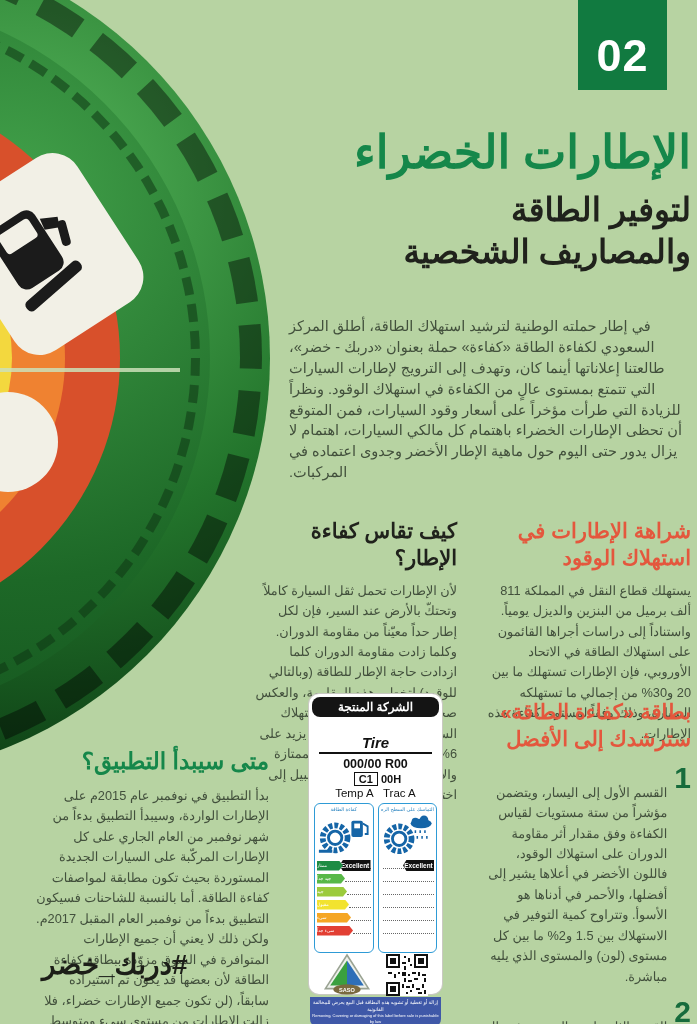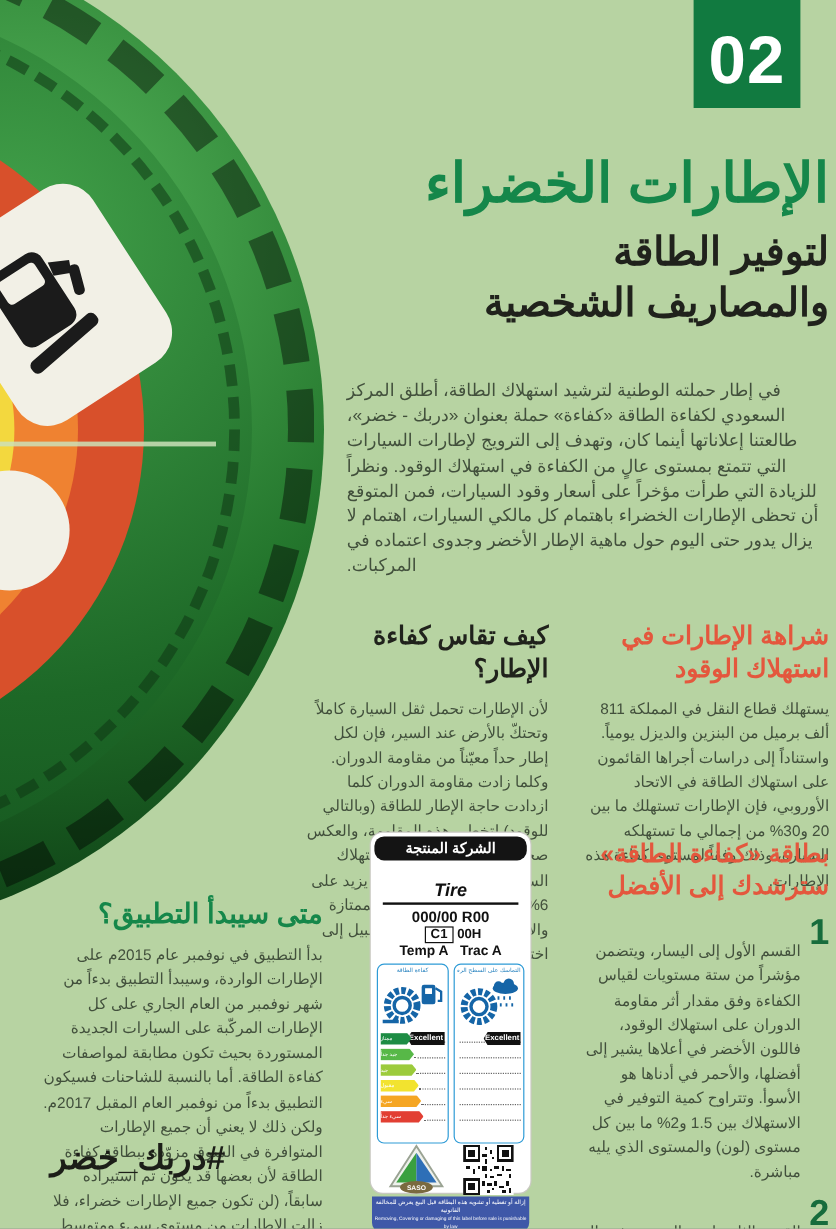--- a/index.html
+++ b/index.html
@@ -20,21 +20,21 @@
   .tire-side{inset:60px; background:radial-gradient(circle at 72% 28%, #43a34b 0%, #1d6827 52%, #0e4317 100%);}
   .side-dashes{inset:70px; border:9px dashed rgba(15,55,20,.55);}
   .ring-red{inset:150px; background:#d8502b;}
   .ring-orange{inset:205px; background:#ef8231;}
   .ring-yellow{inset:258px; background:#f3d83e;}
   .icon-card{position:absolute; left:-28px; top:168px; width:148px; height:172px; background:#f2f0e6; border-radius:30px; transform:rotate(-33deg); display:flex; align-items:center; justify-content:center;}
   .icon-circle{position:absolute; left:-42px; top:392px; width:100px; height:100px; background:#f2f0e6; border-radius:50%; overflow:hidden;}
   .fold-line{position:absolute; left:0; top:368px; width:180px; height:4px; background:#cbe0b8; opacity:.85;}
 
   
-  .badge{position:absolute; right:30px; top:0; width:89px; height:90px; background:var(--badge_green); color:#fff; display:flex; align-items:flex-end; justify-content:center; font-size:56px; font-weight:bold; padding-bottom:8px; letter-spacing:1px;}
+  .badge{position:absolute; right:30px; top:0; width:89px; height:90px; background:var(--badge_green); color:#fff; display:flex; align-items:flex-end; justify-content:center; font-size:45px; font-weight:bold; padding-bottom:8px; letter-spacing:1px;}
 
   
   .title-block{position:absolute; top:126px; right:6px; width:430px; direction:rtl; text-align:right;}
   .title-block h1{font-size:46px; line-height:1.15; font-weight:bold; color:var(--accent_green);}
   .title-block h2{font-size:33px; line-height:1.28; font-weight:bold; color:var(--dark_text); margin-top:10px; width:320px; margin-right:0; margin-left:auto;}
   .intro{position:absolute; top:316px; right:6px; width:402px; direction:rtl; text-align:left; font-size:14.5px; line-height:1.44; color:var(--body_text);}
 
   
   .sec{position:absolute; direction:rtl; text-align:right;}
   .sec h3{font-size:21px; line-height:1.3; font-weight:bold;}
@@ -51,21 +51,21 @@
   .num-item p{margin-top:20px; flex:1;}
   .hashtag{position:absolute; left:42px; top:948px; direction:rtl; font-size:28px; font-weight:bold; color:#1c1e18;}
 
   
   .label-card{position:absolute; left:309px; top:694px; width:133px; height:300px; background:#fff; border-radius:10px; box-shadow:0 0 0 1px #c9c9c2; display:flex; flex-direction:column; font-family:"Liberation Sans",sans-serif;}
   .card-header{background:#141414; color:#fff; border-radius:8px; margin:3px 3px 2px; text-align:center; font-size:12px; font-weight:bold; padding:3px 0; direction:rtl;}
   .card-brand{margin:15px 10px 0; text-align:center; font-style:italic; font-weight:bold; font-size:15px; color:#111; border-bottom:2px solid #111; padding-bottom:1px;}
   .card-size{text-align:center; font-weight:bold; font-size:12.5px; color:#111; margin-top:3px;}
   .card-class{text-align:center; font-weight:bold; font-size:11px; color:#111; margin-top:2px;}
   .card-class .boxed{border:1.5px solid #111; padding:0 4px; margin-left:4px;}
-  .card-tt{text-align:center; font-weight:bold; font-size:11.5px; color:#111; margin-top:2px;}
+  .card-tt{text-align:center; font-weight:normal; font-size:11.5px; color:#111; margin-top:2px;}
   .panels{display:flex; gap:4px; margin:4px 5px 0; direction:ltr;}
   .panel{flex:1; border:1.5px solid var(--label_blue); border-radius:6px; height:150px; padding:2px 2px 3px; position:relative; background:#fff; overflow:hidden;}
   .panel-caption{direction:rtl; text-align:center; font-size:5px; color:#2e86c1; line-height:1.2; height:7px; white-space:nowrap; overflow:hidden;}
   .panel-icon{height:44px; display:flex; align-items:center; justify-content:center;}
   .bars{position:relative; margin-top:3px;}
   .bar-row{display:flex; align-items:center; height:11px; margin-bottom:2px;}
   .bar{height:10px; color:#fff; font-size:4.5px; display:flex; align-items:center; justify-content:flex-end; padding-right:3px; direction:rtl; clip-path:polygon(0 0, calc(100% - 4px) 0, 100% 50%, calc(100% - 4px) 100%, 0 100%); flex-shrink:0;}
   .dots{flex:1; border-bottom:1px dotted #666; height:55%;}
   .dots.full{margin-left:2px;}
   .excellent-tag{position:absolute; top:0; right:0; width:58%; height:11px; background:#111; color:#fff; font-size:6.5px; font-weight:bold; display:flex; align-items:center; justify-content:center; clip-path:polygon(0 50%, 11% 0, 100% 0, 100% 100%, 11% 100%);}

